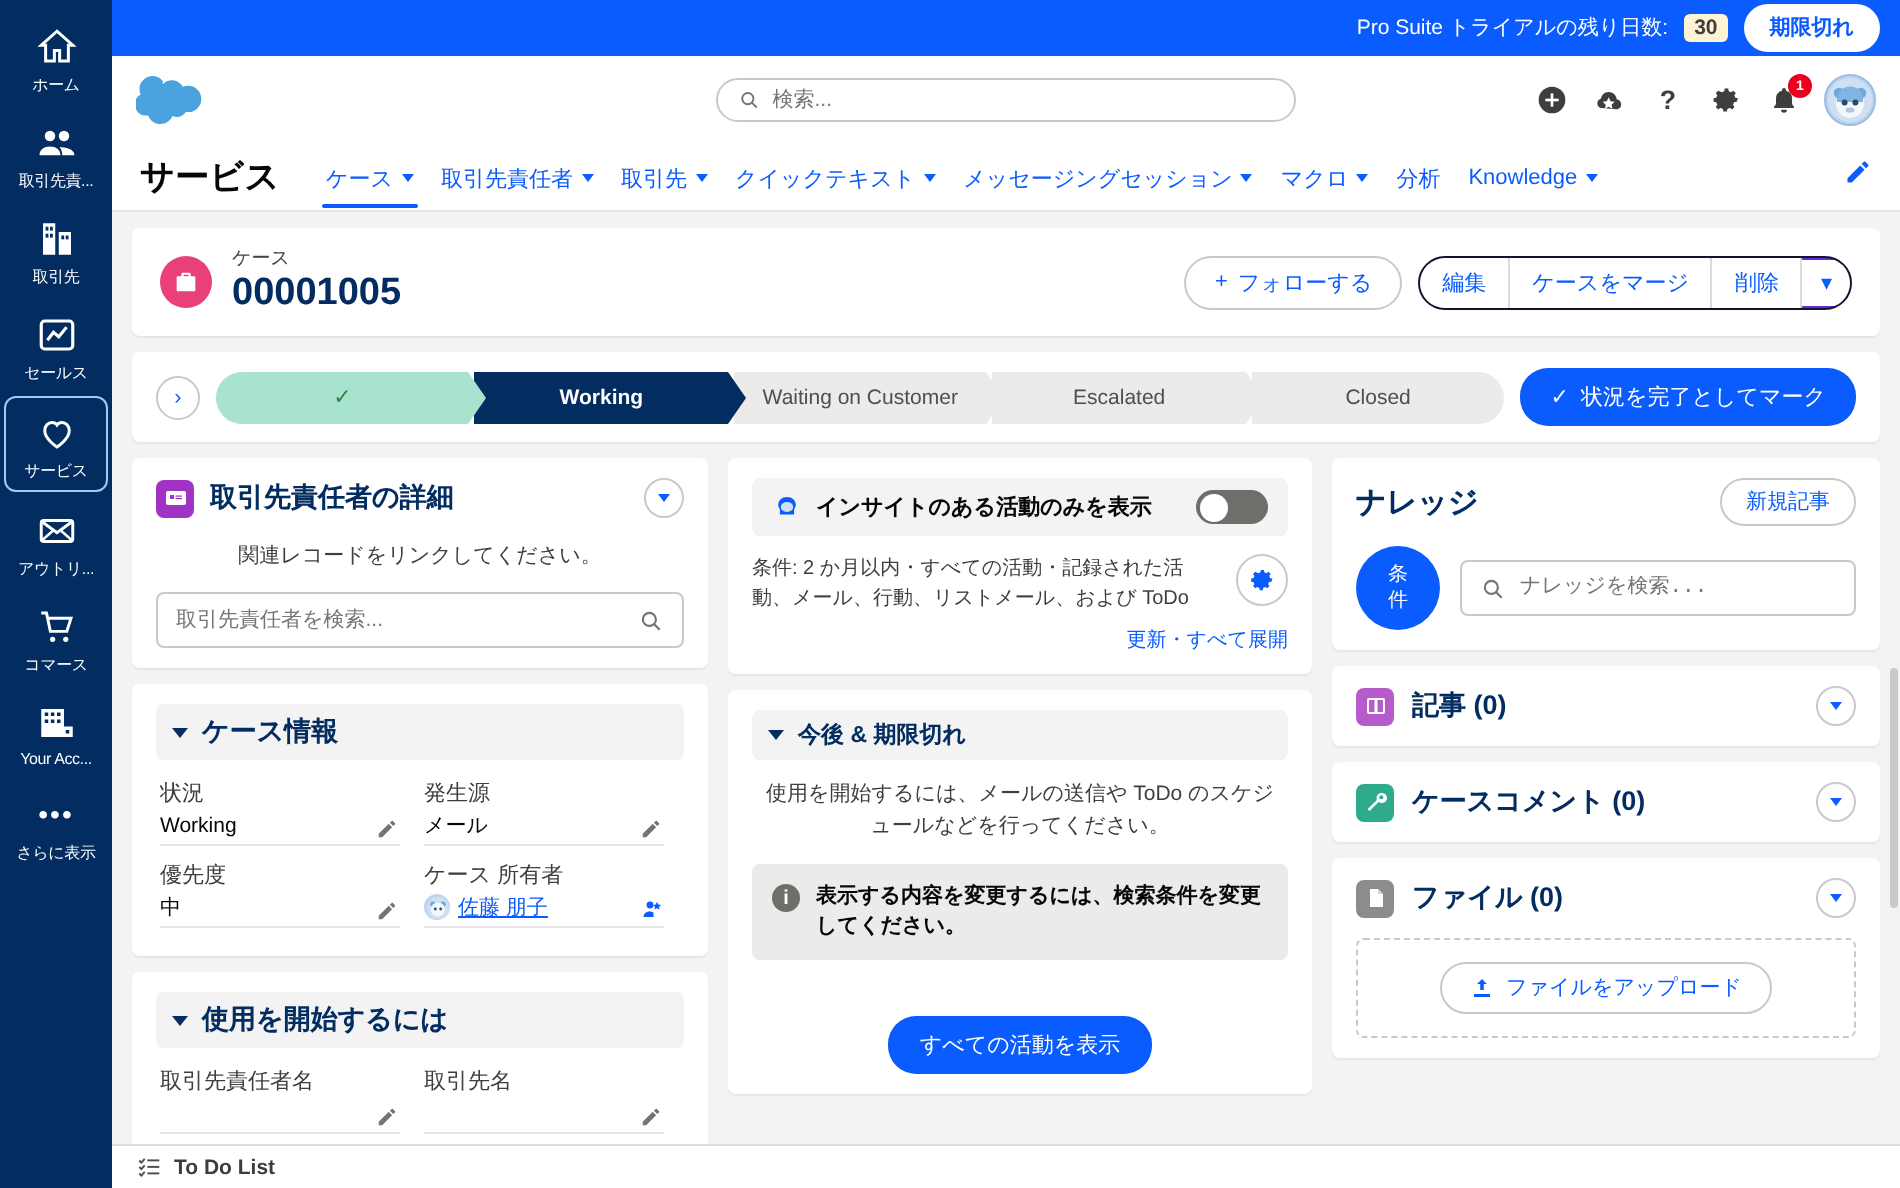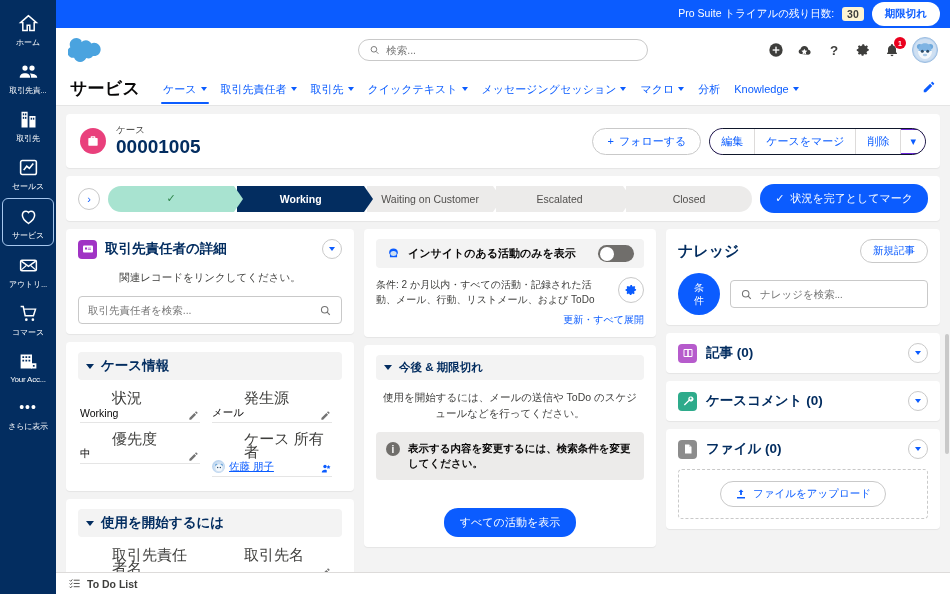--- a/index.html
+++ b/index.html
@@ -230,21 +230,21 @@
     background: #f3f3f3; border-radius: 4px; padding: 5px 8px;
     display: flex; align-items: center; gap: 7px; cursor: pointer;
   }
   .sect-title { font-size: 13.5px; font-weight: bold; color: #032d60; }
   .chev-down {
     width: 0; height: 0; border-left: 4px solid transparent;
     border-right: 4px solid transparent; border-top: 5px solid #032d60;
   }
   .field-grid { display: flex; flex-wrap: wrap; margin-top: 6px; }
   .field { width: 50%; padding: 5px 10px 4px 2px; }
-  .field-label { font-size: 15px; color: #3e3e3c; line-height: 13px; margin-left: 32px; }
+  .field-label { font-size: 11px; color: #3e3e3c; line-height: 13px; }
   .field-row {
     display: flex; align-items: center; border-bottom: 1px solid #e5e5e5;
     min-height: 19px; padding-bottom: 1px;
   }
   .field-value { font-size: 10.5px; color: #080707; flex: 1; }
   .field-value.link { color: #0b5cff; text-decoration: underline; cursor: pointer; display: flex; align-items: center; gap: 4px; }
   .mini-avatar {
     width: 13px; height: 13px; border-radius: 50%; background: #bcd5f0;
     display: inline-flex; align-items: center; justify-content: center; flex: 0 0 13px;
   }
@@ -309,21 +309,21 @@
     width: 42px; height: 42px; border-radius: 50%; background: #0b5cff; color: #fff;
     font-size: 10px; display: flex; flex-direction: column; align-items: center;
     justify-content: center; cursor: pointer; flex: 0 0 42px; line-height: 13px;
   }
   .k-search {
     flex: 1; display: flex; align-items: center; gap: 7px; height: 28px;
     border: 1px solid #c9c9c9; border-radius: 4px; padding: 0 9px; background: #fff;
   }
   .k-search input {
     flex: 1; border: none; outline: none; font-size: 10.5px; background: transparent;
-    font-family: Liberation Serif, serif; color: #3e3e3c;
+    font-family: Liberation Mono, monospace; color: #3e3e3c;
   }
   .k-search input::placeholder { color: #767676; }
   .k-search svg { width: 13px; height: 13px; fill: #747474; }
 
   .rl-card { background: #fff; border-radius: 4px; box-shadow: 0 1px 1px rgba(0,0,0,0.06); padding: 10px 12px; }
   .rl-head { display: flex; align-items: center; gap: 9px; }
   .rl-title { font-size: 13.5px; font-weight: bold; color: #032d60; }
   .dropzone {
     margin-top: 10px; border: 1px dashed #c9c9c9; border-radius: 4px;
     padding: 11px; display: flex; justify-content: center;

